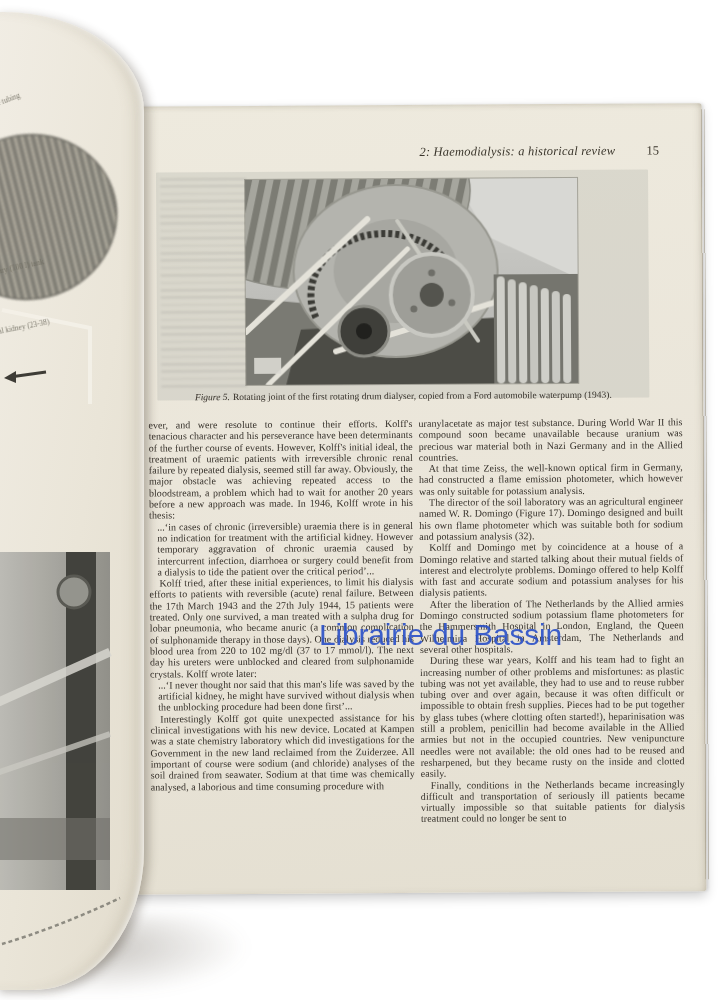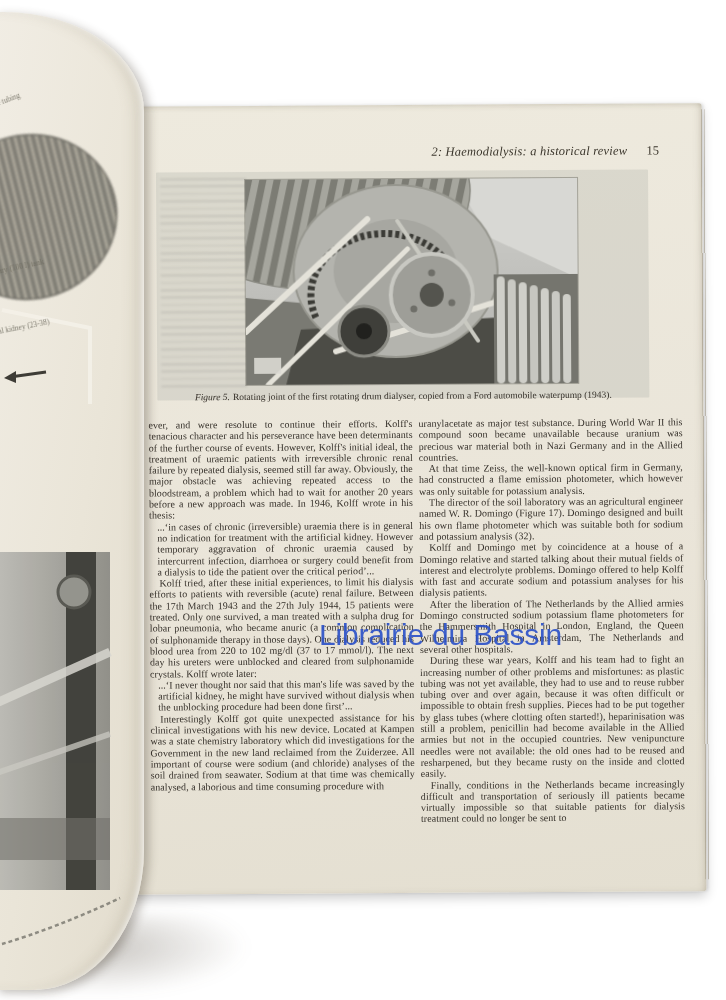--- a/index.html
+++ b/index.html
@@ -32,21 +32,21 @@
   }
   .edge-lines{
     position:absolute;right:-3px;top:6px;width:4px;height:770px;
     background:repeating-linear-gradient(90deg, rgba(140,130,108,0.45) 0 1px, rgba(255,255,255,0) 1px 3px);
   }
   .header{
     position:absolute;left:0;top:40px;width:558px;text-align:right;
     font-size:12.5px;color:#3a352b;white-space:nowrap;
   }
   .header .chapter{font-style:italic;letter-spacing:0.2px;}
-  .header .pagenum{margin-left:16px;font-style:normal;}
+  .header .pagenum{margin-left:28px;font-style:normal;}
 
   
   .ghost-plate{
     position:absolute;left:55px;top:66px;width:492px;height:228px;
     background:rgba(168,171,165,0.28);
     border-radius:1px;
   }
   .ghost-lines{
     position:absolute;left:4px;top:6px;width:86px;height:214px;
     background:repeating-linear-gradient(180deg, rgba(105,105,100,0.30) 0 1.6px, rgba(0,0,0,0) 1.6px 7.4px);

